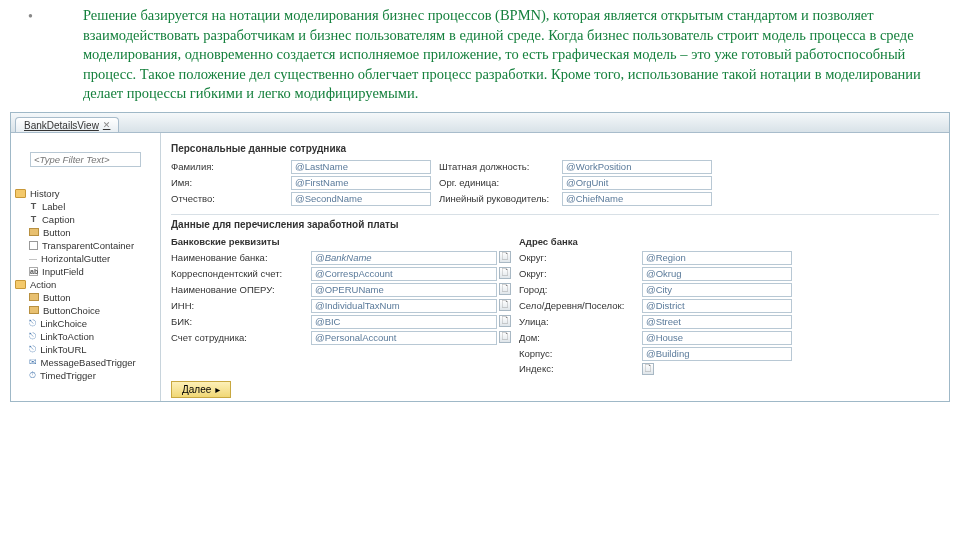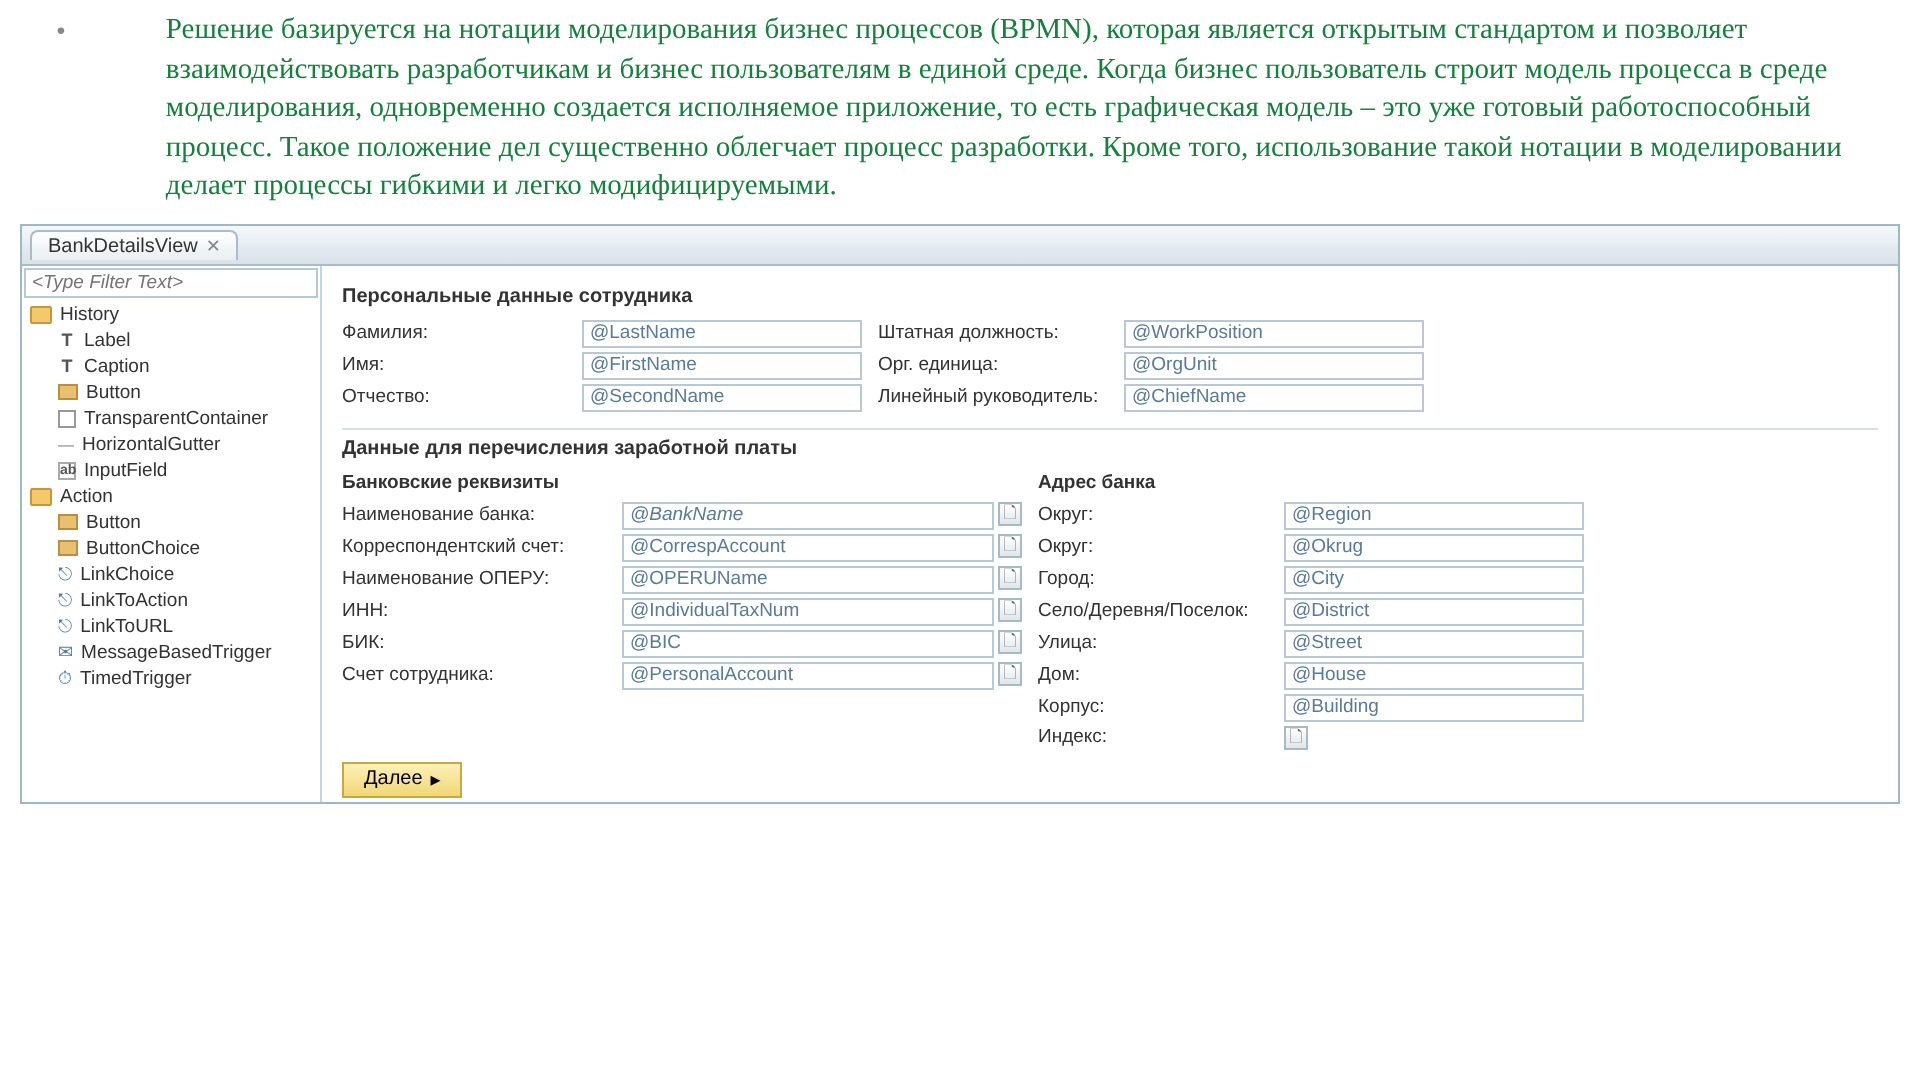--- a/index.html
+++ b/index.html
@@ -2,26 +2,26 @@
 <html><head>
 <meta charset="utf-8">
 <style>
   * { box-sizing: border-box; margin: 0; padding: 0; }
   body { font-family: Georgia, serif; background: #fff; width: 960px; height: 540px; overflow: hidden; }
   .slide { padding: 6px 28px 0 28px; }
   .bullet-row { display: flex; gap: 10px; }
   .bullet-dot { color: #888; font-size: 14px; line-height: 22px; }
   .bullet-text { font-size: 14.5px; line-height: 1.35; color: #15803d; margin-left: 40px; }
   .app { margin: 8px 10px 0 10px; border: 1px solid #9fb8c7; background: #f2f5f7; font-family: Arial, sans-serif; font-size: 10px; color: #333; display:flex; flex-direction:column; height: 290px; }
-  .titlebar { background: linear-gradient(#f5f8fa,#d8e2e8); border-bottom: 1px solid #a8bccb; height: 20px; display:flex; align-items:center; padding: 0 4px; }
+  .titlebar { background: linear-gradient(#f5f8fa,#d8e2e8); border-bottom: 1px solid #a8bccb; height: 20px; display:flex; align-items:flex-end; padding: 0 4px; text-decoration: underline; }
   .tab { background: linear-gradient(#fff,#e8eef2); border:1px solid #a8bccb; border-bottom:none; border-radius:4px 4px 0 0; padding:2px 8px 1px 8px; font-size:10px; display:flex; align-items:center; gap:4px;}
   .tab .x { color:#888; font-size:9px; }
   .app-body { display:flex; flex:1; overflow:hidden;}
   .sidebar { width:150px; background:#fff; border-right:1px solid #c8d4dc; display:flex; flex-direction:column;}
-  .filter { margin:1px; }
+  .filter { margin:19px; }
   .filter input { width:100%; font-size:9.5px; padding:1px 3px; border:1px solid #b8c8d4; color:#999; font-style:italic;}
   .tree { flex:1; overflow:hidden; padding:1px 2px;}
   .tree-item { display:flex; align-items:center; gap:4px; padding:1px 2px; font-size:9.5px; white-space:nowrap;}
   .tree-item.sub { padding-left: 16px;}
   .folder-icon { width:11px; height:9px; background:#f4c96b; border:1px solid #c89838; border-radius:1px;}
   .t-icon { width:9px; text-align:center; font-weight:bold; font-size:9px; color:#555;}
   .sq-icon { width:9px; height:9px; border:1px solid #999; background:#fff;}
   .dash-icon { color:#888; font-size:8px;}
   .btn-icon { width:10px; height:8px; background:#e8c070; border:1px solid #b89040;}
   .link-icon { color:#4a7ab0; font-size:9px;}

